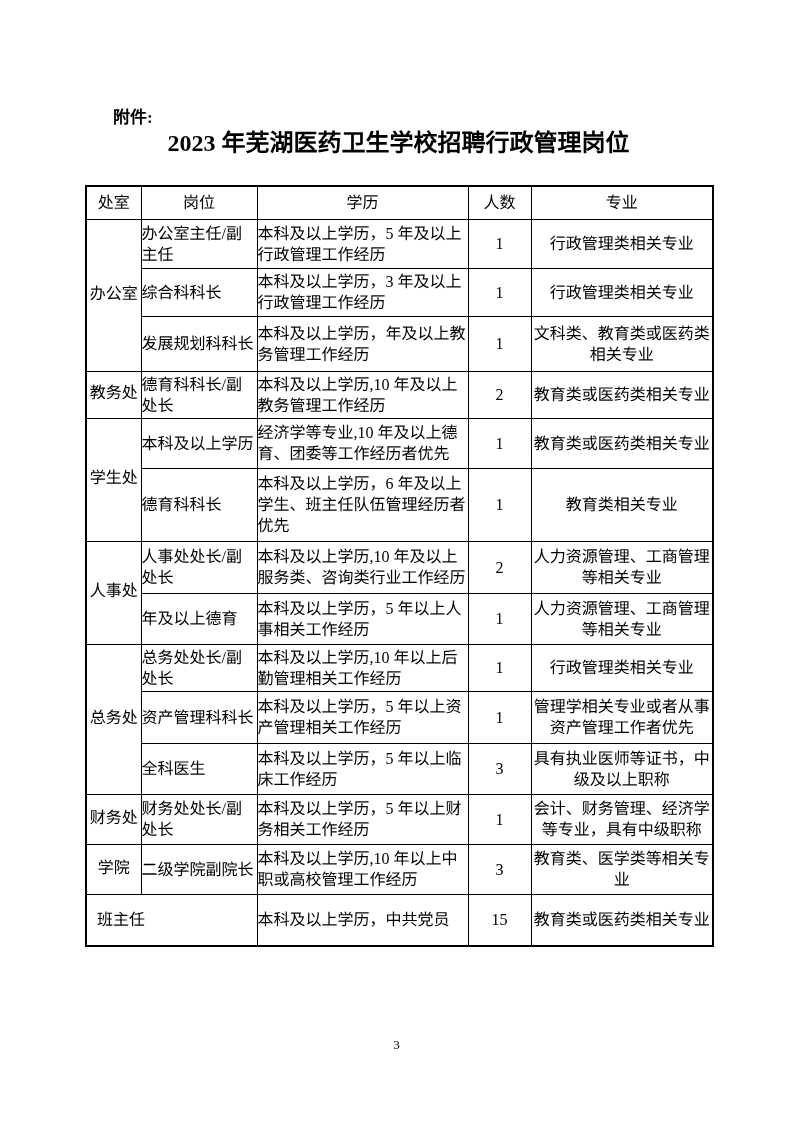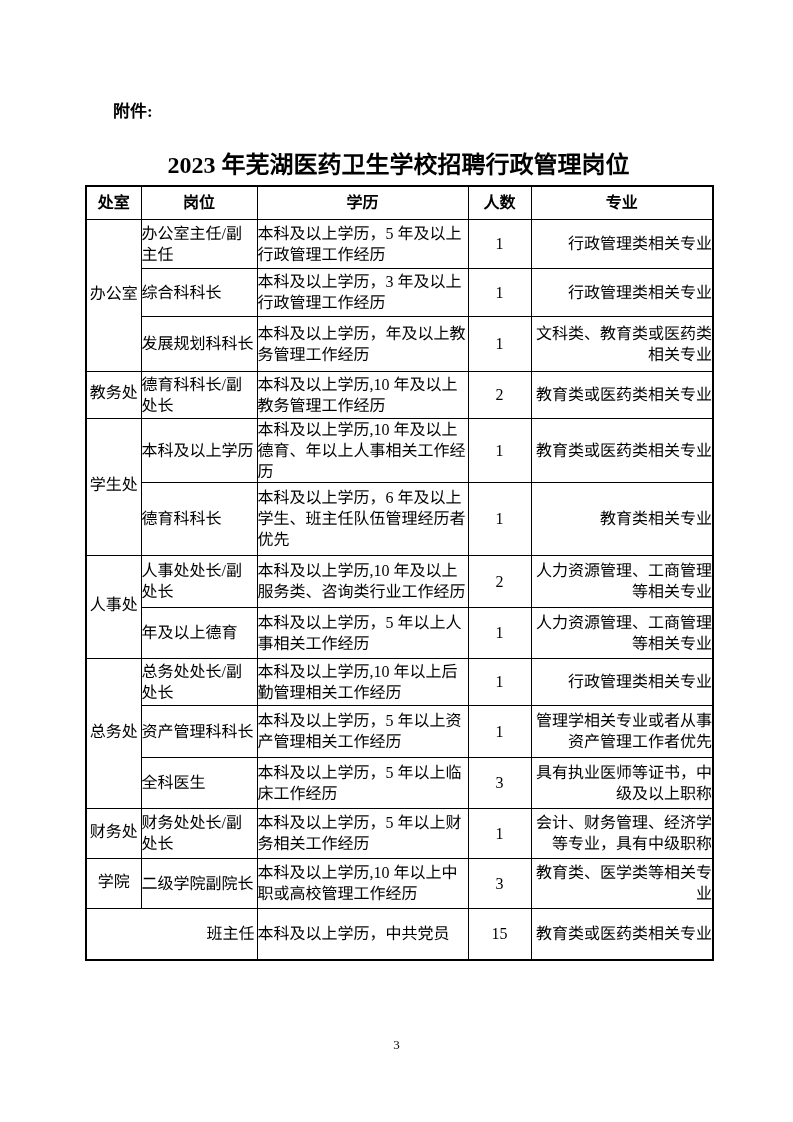--- a/index.html
+++ b/index.html
@@ -11,29 +11,29 @@
   .page{
     position:relative;
     width:793px;
     height:1122px;
     background:#ffffff;
     overflow:hidden;
   }
   .attachment{
     position:absolute;
     left:113px;
-    top:101px;
+    top:107px;
     font-size:17px;
     font-weight:bold;
     line-height:22px;
   }
   .doc-title{
     position:absolute;
     left:85px;
-    top:150px;
+    top:128px;
     width:627px;
     margin:0;
     text-align:center;
     font-size:24px;
     font-weight:bold;
     line-height:30px;
   }
   table.recruit{
     position:absolute;
     left:85px;
@@ -47,29 +47,29 @@
   table.recruit th,
   table.recruit td{
     border:1.5px solid #000;
     line-height:21px;
     vertical-align:middle;
     overflow:hidden;
     padding:0;
   }
   table.recruit thead tr{height:33px;}
   table.recruit th{
-    font-weight:bold;
+    font-weight:normal;
     text-align:center;
   }
   .cell-dept{text-align:center;font-family:Liberation Mono, monospace;}
   .cell-position{text-align:left;padding:2px 2px 2px 4px;}
-  .cell-position.merged{text-align:right;padding:2px;}
+  .cell-position.merged{text-align:left;padding:10px;}
   .cell-education{text-align:left;padding:2px 0 2px 3px;margin-left:44px;}
   .cell-count{text-align:center;}
-  .cell-major{text-align:right;padding:2px 0 2px 4px;}
+  .cell-major{text-align:center;padding:2px 0 2px 4px;}
   .page-number{
     position:absolute;
     left:0;
     top:1037px;
     width:100%;
     text-align:center;
     font-size:13px;
   }
 </style>
 </head>
@@ -121,21 +121,21 @@
         <tr style="height: 47px;">
           <td class="cell-dept" rowspan="1">教务处</td>
           <td class="cell-position">德育科科长/副处长</td>
           <td class="cell-education">本科及以上学历,10 年及以上教务管理工作经历</td>
           <td class="cell-count">2</td>
           <td class="cell-major">教育类或医药类相关专业</td>
         </tr>
         <tr style="height: 50px;">
           <td class="cell-dept" rowspan="2">学生处</td>
           <td class="cell-position">本科及以上学历</td>
-          <td class="cell-education">本科及以上学历,10 年及以上德育、年以上人事相关工作经历</td>
+          <td class="cell-education">经济学等专业,10 年及以上德育、团委等工作经历者优先</td>
           <td class="cell-count">1</td>
           <td class="cell-major">教育类或医药类相关专业</td>
         </tr>
         <tr style="height: 73px;">
           <td class="cell-position">德育科科长</td>
           <td class="cell-education">本科及以上学历，6 年及以上学生、班主任队伍管理经历者优先</td>
           <td class="cell-count">1</td>
           <td class="cell-major">教育类相关专业</td>
         </tr>
         <tr style="height: 52px;">

